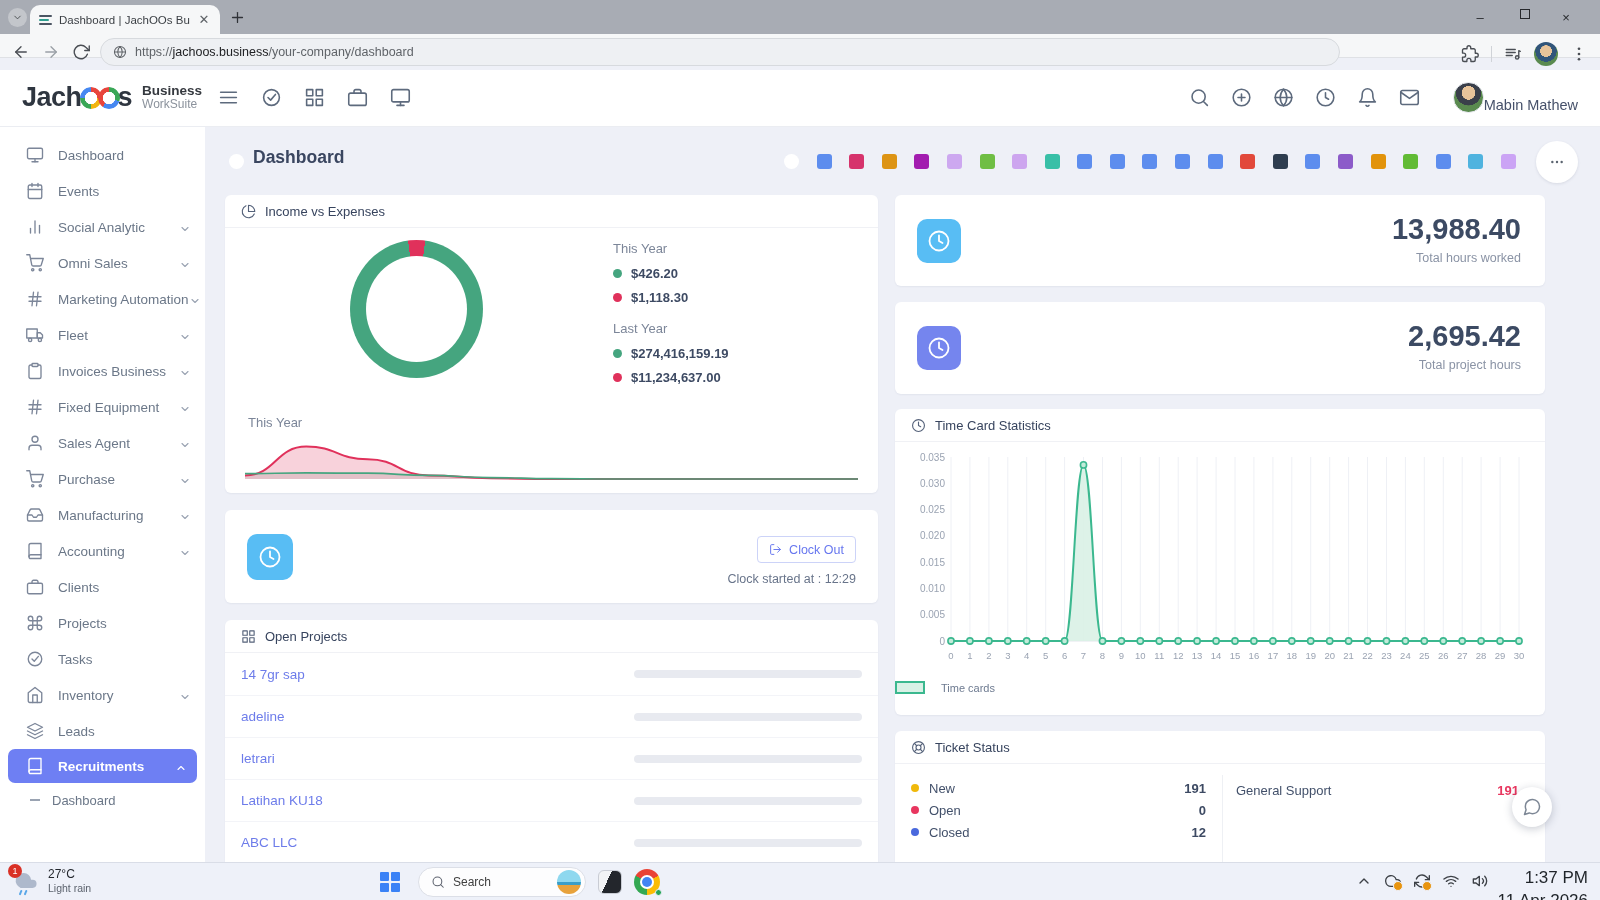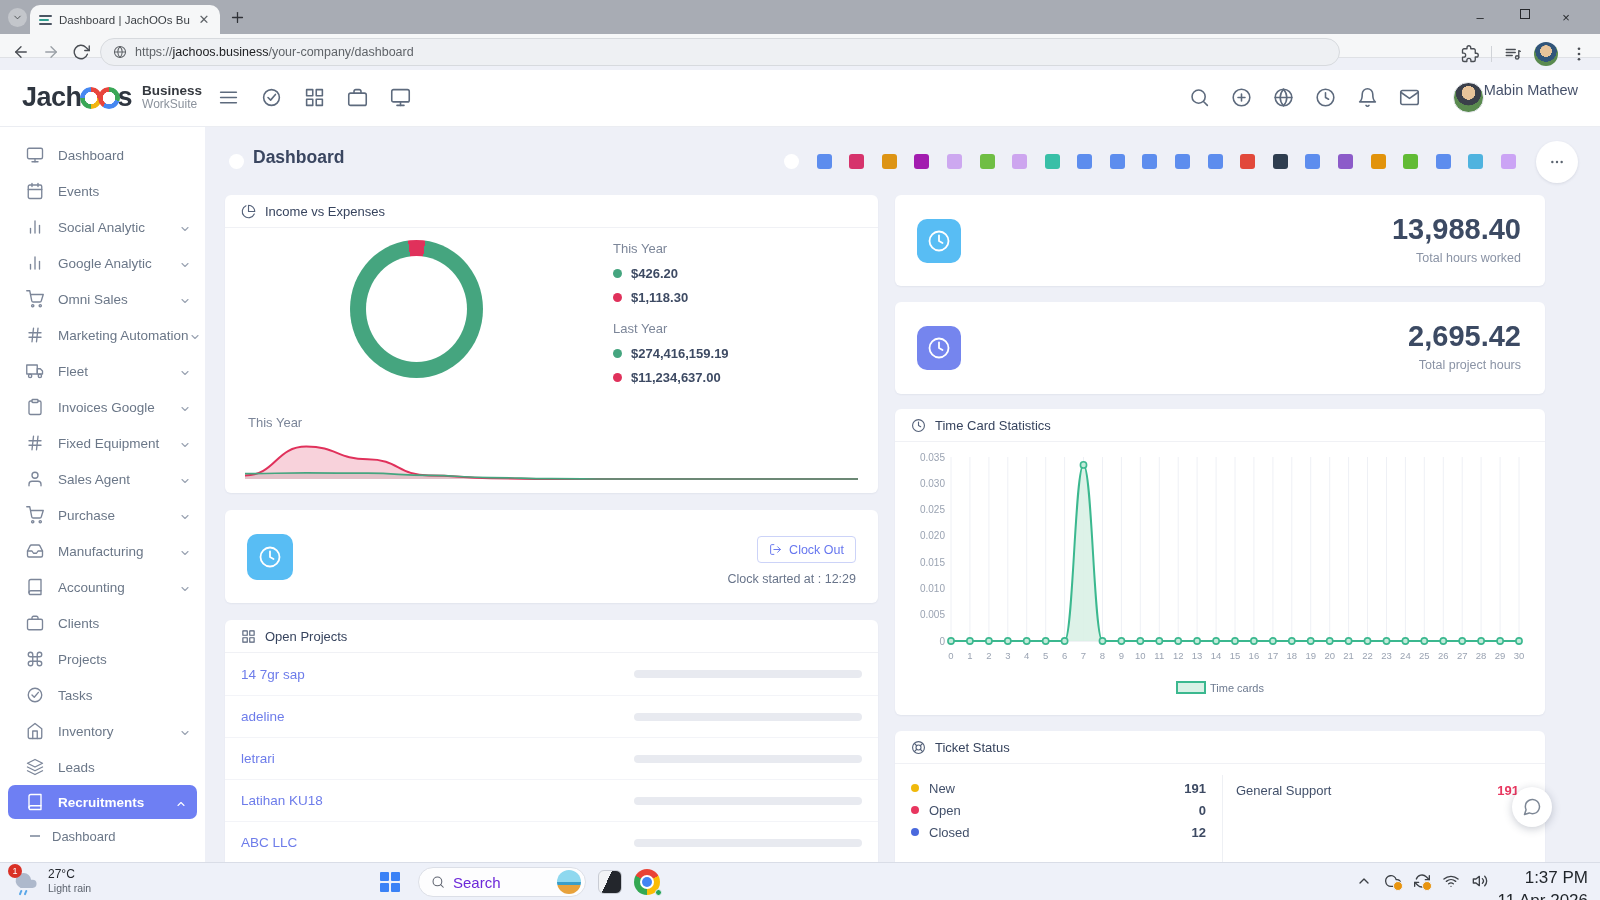--- a/index.html
+++ b/index.html
@@ -38,21 +38,21 @@
   .logo-word{font-size:27px;font-weight:700;color:#2f3640;letter-spacing:-.5px;display:flex;align-items:center}
   .logo-o{width:22px;height:22px;border-radius:50%;display:inline-block;margin:0 -2px}
   .logo-o.o1{background:conic-gradient(#e8453c 0 25%,#f2b50f 25% 50%,#3aa757 50% 75%,#4688f1 75%);-webkit-mask:radial-gradient(circle,transparent 0 6px,#000 6.5px);mask:radial-gradient(circle,transparent 0 6px,#000 6.5px)}
   .logo-o.o2{background:conic-gradient(#3aa757 0 30%,#4688f1 30% 60%,#e8453c 60%);-webkit-mask:radial-gradient(circle,transparent 0 6px,#000 6.5px);mask:radial-gradient(circle,transparent 0 6px,#000 6.5px)}
   .logo-sub{display:flex;flex-direction:column;line-height:1.05;margin-left:2px}
   .logo-sub .b{font-size:13.5px;font-weight:700;color:#35393f}
   .logo-sub .w{font-size:12px;color:#8b929c}
   .hicons-left{position:absolute;left:218px;top:17px;display:flex;gap:22px}
   .hicons-right{position:absolute;right:180px;top:17px;display:flex;gap:21px}
   .hicons-left .ic,.hicons-right .ic{width:21px;height:21px;color:#5d6a7d}
-  .user{position:absolute;right:22px;top:12px;display:flex;align-items:flex-start;gap:0}
+  .user{position:absolute;right:22px;top:12px;display:flex;align-items:flex-end;gap:0}
   .avatar{width:31px;height:31px;border-radius:50%;background:radial-gradient(circle at 50% 34%,#e8c49a 0 28%,#3a3f4a 29% 52%,#5a8a4f 53%);border:1px solid #e2e5ea}
   .user-name{font-size:14.5px;color:#46516a}
 
   
   .sidebar{position:absolute;top:127px;left:0;width:205px;bottom:38px;background:#fff;overflow:hidden}
   .side-list{padding-top:10px}
   .side-item{height:36px;display:flex;align-items:center;padding:0 14px 0 26px;color:#6b7788;cursor:pointer}
   .side-item .s-ic{width:18px;height:18px;color:#7c8699;flex:none}
   .side-item .s-label{font-size:13.5px;margin-left:14px;flex:1;white-space:nowrap}
   .side-item .s-chev{width:12px;height:12px;color:#9aa3b2;flex:none}
@@ -101,21 +101,21 @@
   .proj-bar{width:228px;height:8px;border-radius:4px;background:#e8eaf0;overflow:hidden}
   .proj-fill{height:100%;border-radius:4px;background:#6777ef}
 
   
   .stat-ic{position:absolute;left:22px;top:24px;width:44px;height:44px;border-radius:10px;color:#fff;padding:10px}
   .stat-val{position:absolute;right:24px;top:18px;font-size:29px;font-weight:600;color:#3c4a63}
   .stat-lbl{position:absolute;right:24px;top:56px;font-size:12.5px;color:#8a93a5}
 
   
   .tc-body{position:absolute;left:16px;top:40px}
-  .tc-legend{position:absolute;left:0;right:0;top:272px;display:flex;align-items:center;justify-content:center;gap:4px}
+  .tc-legend{position:absolute;left:0;right:0;top:272px;display:flex;align-items:center;gap:16px}
   .tc-swatch{width:30px;height:13px;background:#d9f1e6;border:2px solid #3bb88f}
   .tc-leg-lbl{font-size:11px;color:#6d7a90}
 
   
   .tk-rows{position:absolute;left:16px;top:46px;width:295px}
   .tk-row{height:22px;display:flex;align-items:center;gap:10px}
   .tk-dot{width:8px;height:8px;border-radius:50%}
   .tk-lbl{font-size:13px;color:#42506a;flex:1}
   .tk-val{font-size:13px;font-weight:700;color:#3d4a63}
   .tk-div{position:absolute;left:327px;top:44px;bottom:0;width:1px;background:#eef0f4}
@@ -130,21 +130,21 @@
   .weather{position:absolute;left:10px;top:3px;display:flex;align-items:center;gap:8px}
   .wx-ic{position:relative;width:30px;height:30px}
   .wx-badge{position:absolute;top:-2px;left:-2px;width:14px;height:14px;border-radius:50%;background:#d93025;color:#fff;font-size:9px;display:flex;align-items:center;justify-content:center;z-index:2}
   .wx-txt{line-height:1.25}
   .wx-temp{font-size:12px;color:#24282e}
   .wx-cond{font-size:10.5px;color:#5c636e}
   .win-logo{position:absolute;left:380px;top:9px;width:20px;height:20px;display:grid;grid-template-columns:9px 9px;grid-template-rows:9px 9px;gap:2px}
   .win-logo i{background:#3b82f6;border-radius:1px}
   .tb-search{position:absolute;left:418px;top:4px;width:168px;height:30px;border-radius:15px;background:#fdfdfe;border:1px solid #dcdfe7;display:flex;align-items:center;padding:0 4px 0 12px;gap:8px}
   .tb-search .ic{width:14px;height:14px;color:#5f6470}
-  .tb-search .ph{flex:1;font-size:15px;color:#6d28d9}
+  .tb-search .ph{flex:1;font-size:12px;color:#404040}
   .tb-search .simg{width:24px;height:24px;border-radius:50%;background:linear-gradient(180deg,#8ed8ef 0 52%,#3a9ec9 52% 62%,#e8a23c 62%)}
   .app-dark{position:absolute;left:598px;top:7px;width:24px;height:24px;border-radius:6px;background:linear-gradient(115deg,#f2f3f5 0 40%,#23262c 40%);border:1px solid #c9ccd4}
   .chrome{position:absolute;left:634px;top:6px;width:26px;height:26px;border-radius:50%;background:conic-gradient(from -60deg,#ea4335 0 120deg,#fbbc05 120deg 240deg,#34a853 240deg 360deg)}
   .chrome::before{content:"";position:absolute;inset:6px;background:#fff;border-radius:50%}
   .chrome::after{content:"";position:absolute;inset:8px;background:#4285f4;border-radius:50%}
   .chrome .cdot{position:absolute;right:-2px;bottom:-1px;width:7px;height:7px;border-radius:50%;background:#27a55a;border:1px solid #eef1f9}
   .tray{position:absolute;right:112px;top:10px;display:flex;align-items:center;gap:13px}
   .tray .ic{width:16px;height:16px;color:#3c4046;position:relative}
   .tray .odot::after{content:"";position:absolute;right:-2px;bottom:-2px;width:8px;height:8px;border-radius:50%;background:#e8940f;border:1px solid #eef1f9}
   .tb-clock{position:absolute;right:12px;top:4px;text-align:right;line-height:1.35;font-size:17px;color:#1f2429}
@@ -352,31 +352,20 @@
               <line x1="12" y1="20" x2="12" y2="4"></line>
               <line x1="18" y1="20" x2="18" y2="10"></line>
             </svg></span>
           <span class="s-label">Social Analytic</span>
           <span class="s-chev"><svg viewBox="0 0 24 24" width="100%" height="100%" fill="none" stroke="currentColor" stroke-width="2.2" stroke-linecap="round" stroke-linejoin="round">
               <polyline points="6 9 12 15 18 9"></polyline>
             </svg></span>
         </div>
         <div class="side-item">
           <span class="s-ic"><svg viewBox="0 0 24 24" width="100%" height="100%" fill="none" stroke="currentColor" stroke-width="1.8" stroke-linecap="round" stroke-linejoin="round">
-              <line x1="6" y1="20" x2="6" y2="14"></line>
-              <line x1="12" y1="20" x2="12" y2="4"></line>
-              <line x1="18" y1="20" x2="18" y2="10"></line>
-            </svg></span>
-          <span class="s-label">Google Analytic</span>
-          <span class="s-chev"><svg viewBox="0 0 24 24" width="100%" height="100%" fill="none" stroke="currentColor" stroke-width="2.2" stroke-linecap="round" stroke-linejoin="round">
-              <polyline points="6 9 12 15 18 9"></polyline>
-            </svg></span>
-        </div>
-        <div class="side-item">
-          <span class="s-ic"><svg viewBox="0 0 24 24" width="100%" height="100%" fill="none" stroke="currentColor" stroke-width="1.8" stroke-linecap="round" stroke-linejoin="round">
               <circle cx="9" cy="21" r="1.5"></circle>
               <circle cx="19" cy="21" r="1.5"></circle>
               <path d="M1 1h4l2.68 13.39a2 2 0 0 0 2 1.61h8.72a2 2 0 0 0 2-1.61L23 6H6"></path>
             </svg></span>
           <span class="s-label">Omni Sales</span>
           <span class="s-chev"><svg viewBox="0 0 24 24" width="100%" height="100%" fill="none" stroke="currentColor" stroke-width="2.2" stroke-linecap="round" stroke-linejoin="round">
               <polyline points="6 9 12 15 18 9"></polyline>
             </svg></span>
         </div>
         <div class="side-item">
@@ -401,21 +390,21 @@
           <span class="s-label">Fleet</span>
           <span class="s-chev"><svg viewBox="0 0 24 24" width="100%" height="100%" fill="none" stroke="currentColor" stroke-width="2.2" stroke-linecap="round" stroke-linejoin="round">
               <polyline points="6 9 12 15 18 9"></polyline>
             </svg></span>
         </div>
         <div class="side-item">
           <span class="s-ic"><svg viewBox="0 0 24 24" width="100%" height="100%" fill="none" stroke="currentColor" stroke-width="1.8" stroke-linecap="round" stroke-linejoin="round">
               <path d="M16 4h2a2 2 0 0 1 2 2v14a2 2 0 0 1-2 2H6a2 2 0 0 1-2-2V6a2 2 0 0 1 2-2h2"></path>
               <rect x="8" y="2" width="8" height="4" rx="1"></rect>
             </svg></span>
-          <span class="s-label">Invoices Google</span>
+          <span class="s-label">Invoices Business</span>
           <span class="s-chev"><svg viewBox="0 0 24 24" width="100%" height="100%" fill="none" stroke="currentColor" stroke-width="2.2" stroke-linecap="round" stroke-linejoin="round">
               <polyline points="6 9 12 15 18 9"></polyline>
             </svg></span>
         </div>
         <div class="side-item">
           <span class="s-ic"><svg viewBox="0 0 24 24" width="100%" height="100%" fill="none" stroke="currentColor" stroke-width="1.8" stroke-linecap="round" stroke-linejoin="round">
               <line x1="4" y1="9" x2="20" y2="9"></line>
               <line x1="4" y1="15" x2="20" y2="15"></line>
               <line x1="10" y1="3" x2="8" y2="21"></line>
               <line x1="16" y1="3" x2="14" y2="21"></line>

